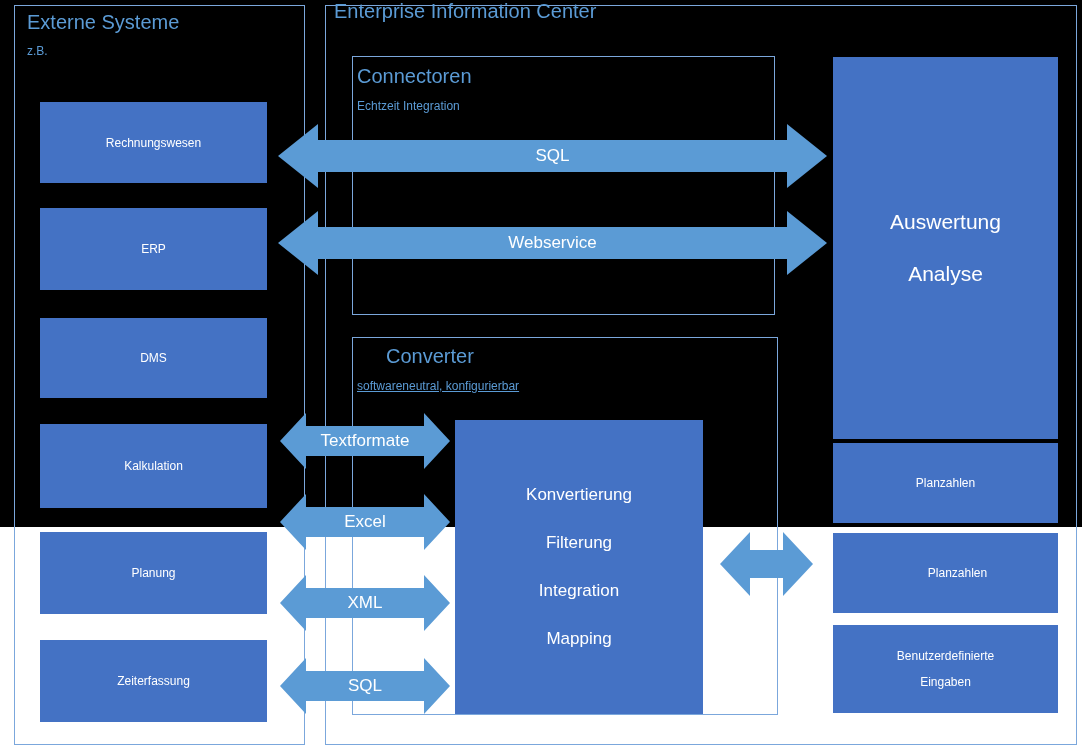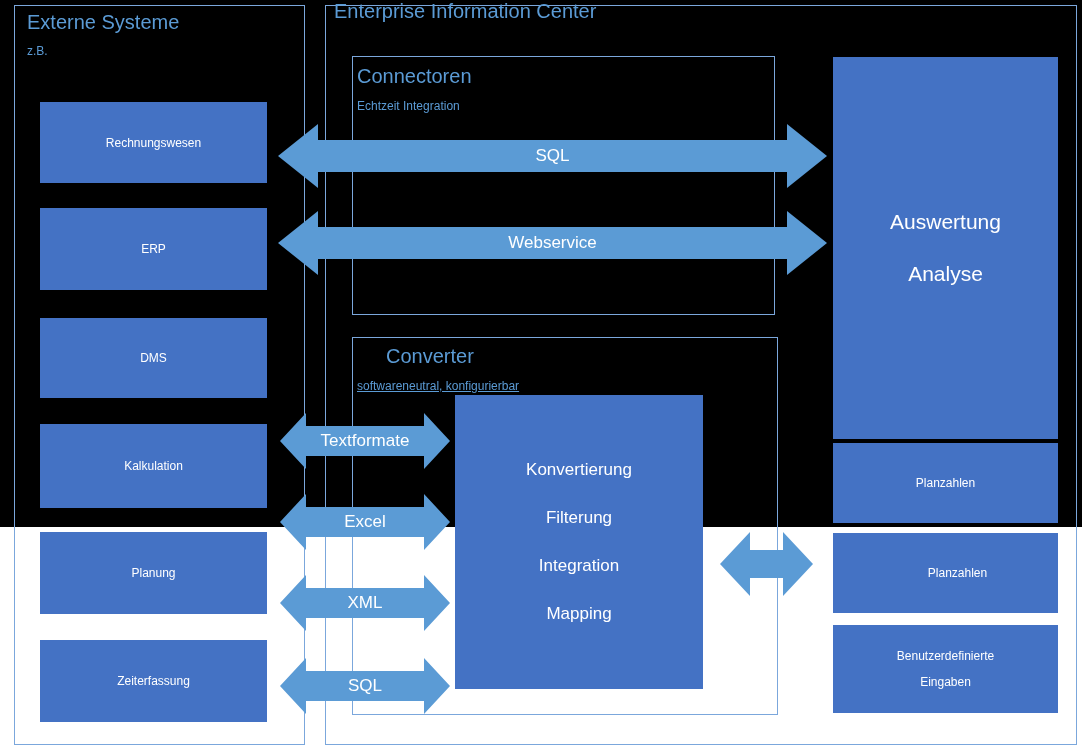--- a/index.html
+++ b/index.html
@@ -104,21 +104,21 @@
     <div class="lbl">XML</div>
   </div>
 
   <div class="arrow small" style="left:280px;top:658px;width:170px;height:56px;">
     <svg viewBox="0 0 170 56" preserveAspectRatio="none">
       <polygon points="0,28 26,0 26,13 144,13 144,0 170,28 144,56 144,43 26,43 26,56" fill="#5B9BD5"></polygon>
     </svg>
     <div class="lbl">SQL</div>
   </div>
 
-  <div class="convbox" style="left:455px;top:395px;width:248px;height:294px;">
+  <div class="convbox" style="left:455px;top:420px;width:248px;height:294px;">
     <span class="ln">Konvertierung</span>
     <span class="ln">Filterung</span>
     <span class="ln">Integration</span>
     <span class="ln">Mapping</span>
   </div>
 
   <div class="arrow" style="left:720px;top:528px;width:93px;height:72px;">
     <svg viewBox="0 0 93 72" preserveAspectRatio="none">
       <polygon points="0,36 30,4 30,22 63,22 63,4 93,36 63,68 63,50 30,50 30,68" fill="#5B9BD5"></polygon>
     </svg>

